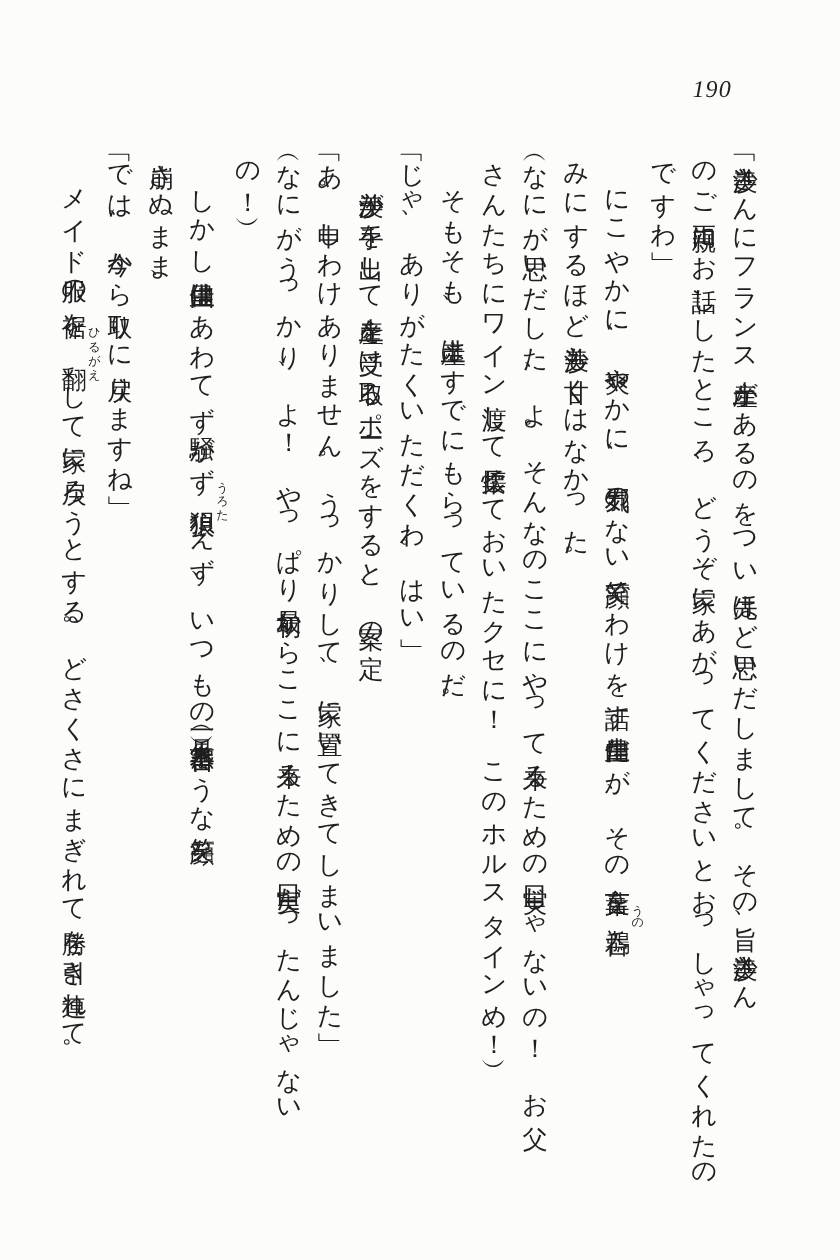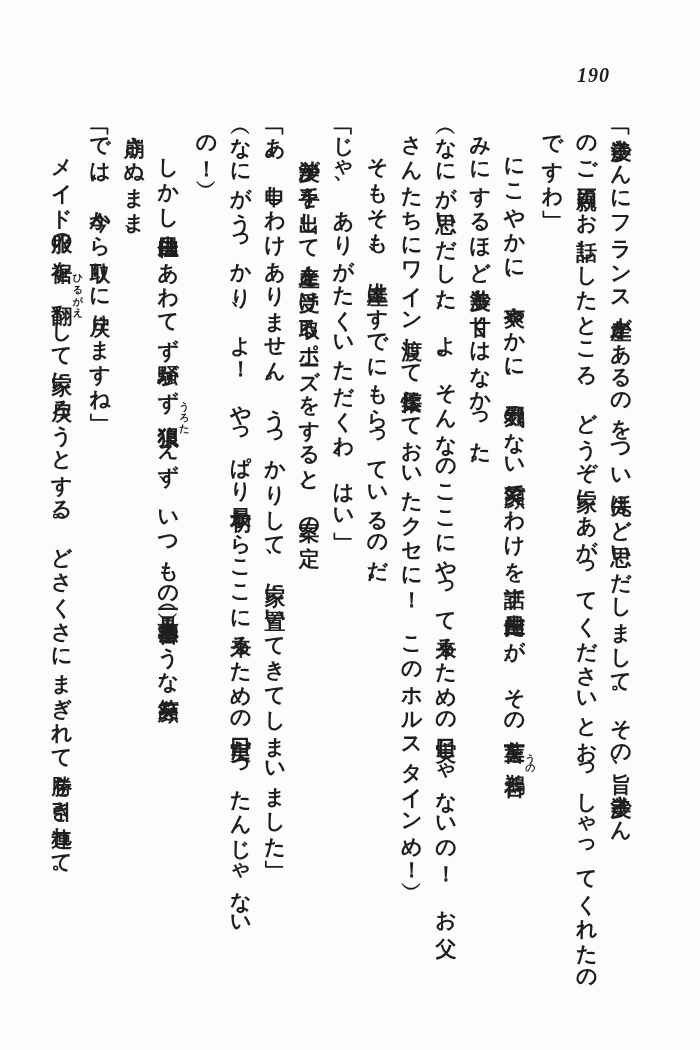--- a/index.html
+++ b/index.html
@@ -11,21 +11,20 @@
     height: 1050px;
     position: relative;
     overflow: hidden;
     background: var(--bg, #fcfcfb);
     font-family: "Liberation Serif", "DejaVu Serif", serif;
   }
   .page {
     position: absolute;
     inset: 0;
     color: var(--ink, #1f1f1f);
-    font-weight: bold;
   }
   .page-number {
     position: absolute;
     top: 64px;
     left: 577px;
     font-size: 20px;
     font-style: italic;
     letter-spacing: 1px;
     color: var(--ink, #262626);
   }

